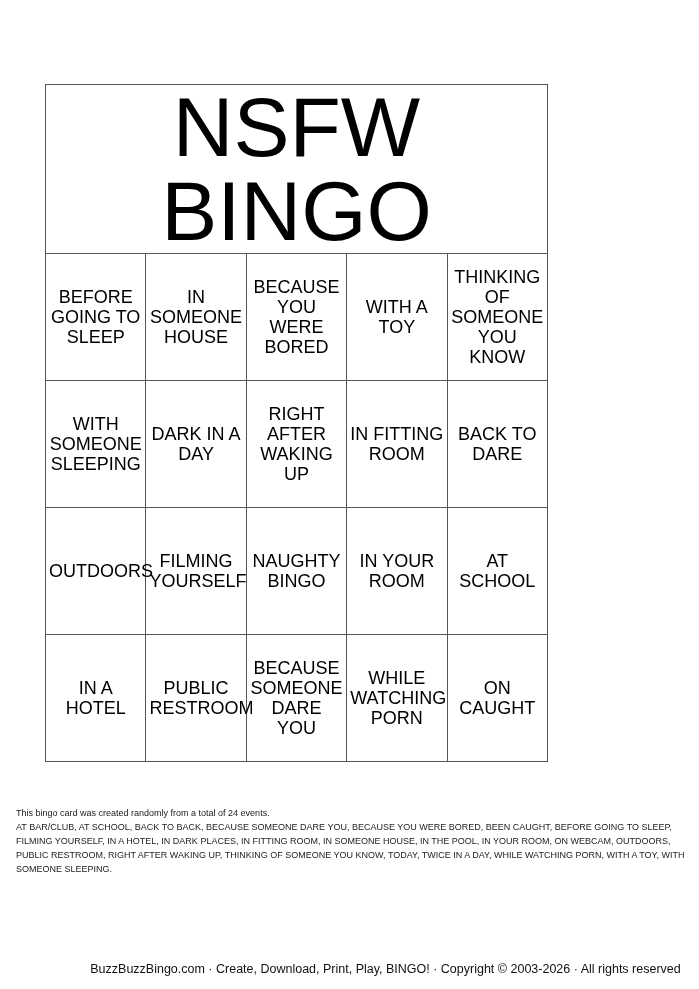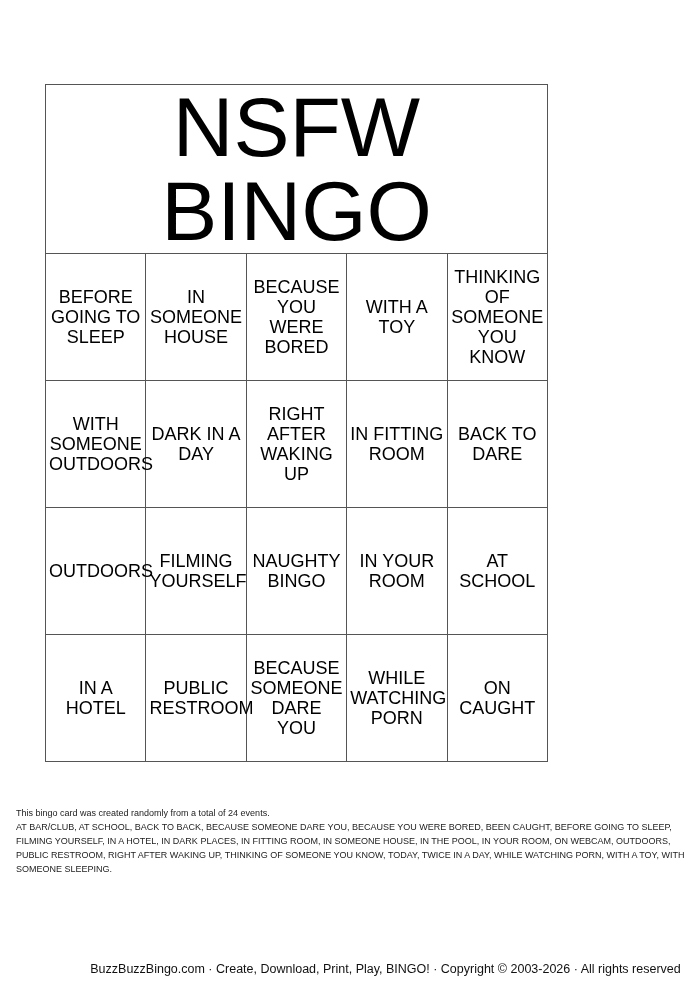--- a/index.html
+++ b/index.html
@@ -20,21 +20,21 @@
     <td colspan="5" class="title-cell">NSFW BINGO</td>
   </tr>
   <tr>
     <td class="cell">BEFORE GOING TO SLEEP</td>
     <td class="cell">IN SOMEONE HOUSE</td>
     <td class="cell">BECAUSE YOU WERE BORED</td>
     <td class="cell">WITH A TOY</td>
     <td class="cell">THINKING OF SOMEONE YOU KNOW</td>
   </tr>
   <tr>
-    <td class="cell">WITH SOMEONE OUTDOORS</td>
+    <td class="cell">WITH SOMEONE SLEEPING</td>
     <td class="cell">DARK IN A DAY</td>
     <td class="cell">RIGHT AFTER WAKING UP</td>
     <td class="cell">IN FITTING ROOM</td>
     <td class="cell">BACK TO DARE</td>
   </tr>
   <tr>
     <td class="cell">OUTDOORS</td>
     <td class="cell">FILMING YOURSELF</td>
     <td class="cell">NAUGHTY BINGO</td>
     <td class="cell">IN YOUR ROOM</td>

